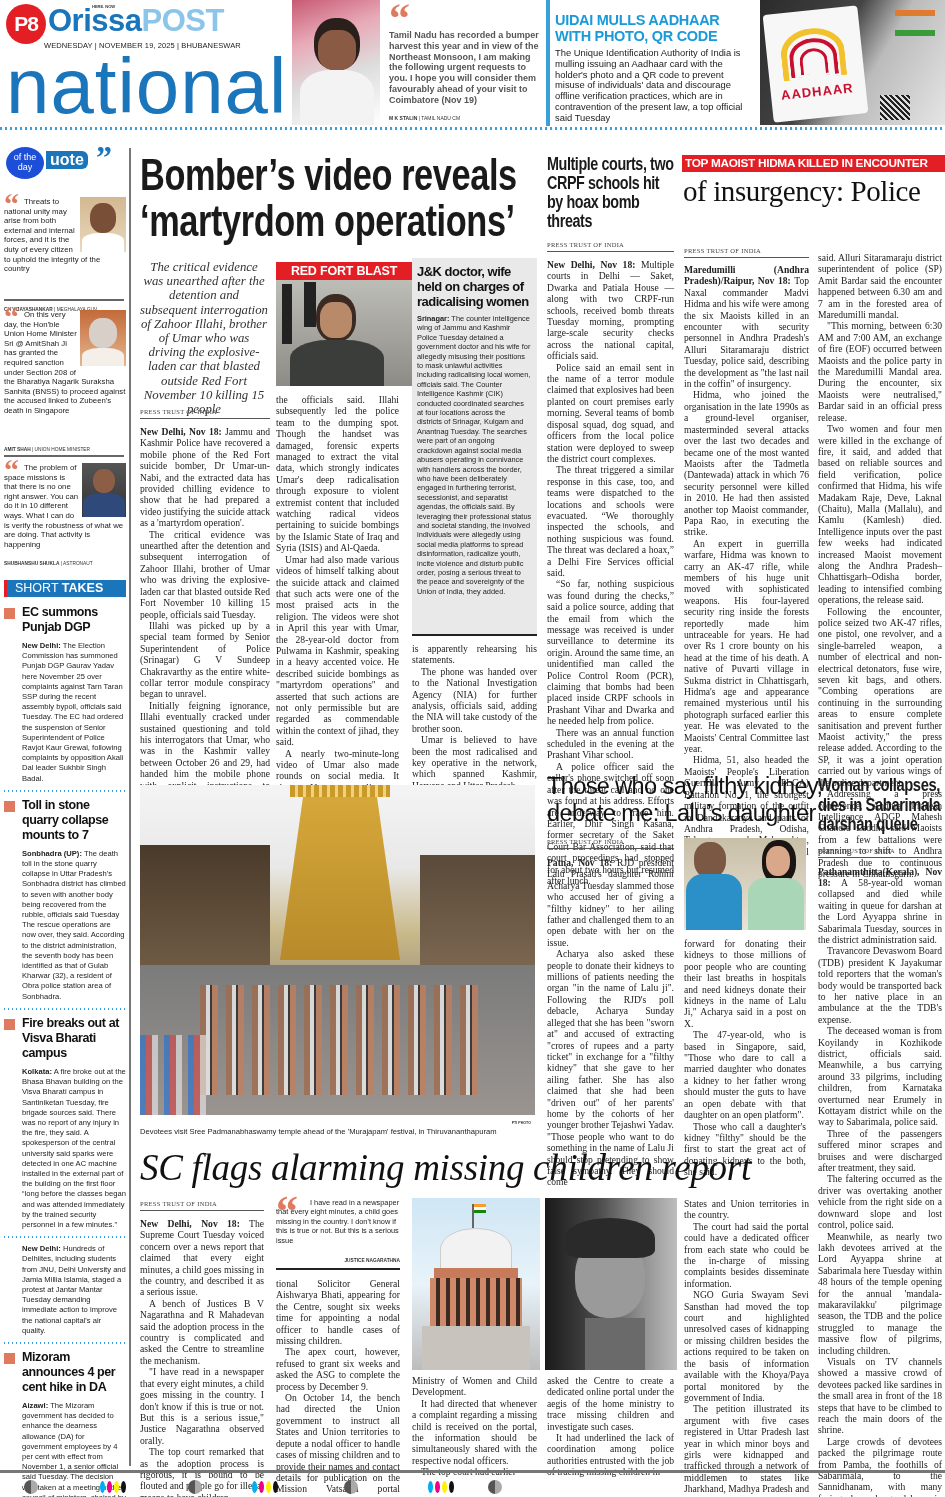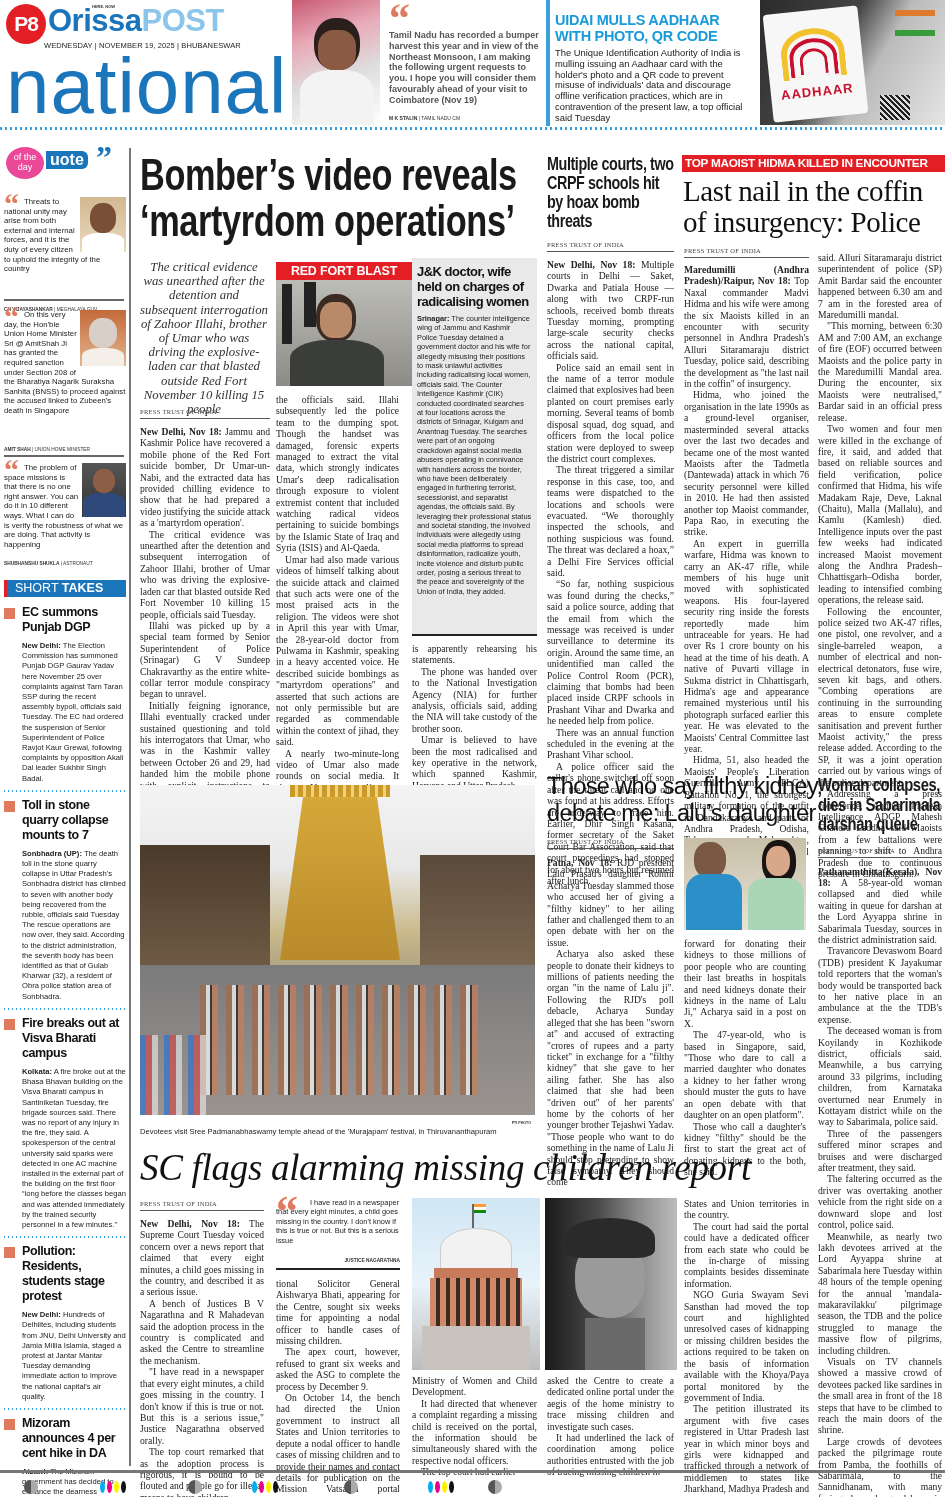--- a/index.html
+++ b/index.html
@@ -65,21 +65,21 @@
     <div class="sans" style="position:absolute;left:10px;top:74px;font-weight:bold;font-size:13px;color:#c8102e;letter-spacing:1px">AADHAAR</div>
   </div>
   <div style="position:absolute;left:135px;top:10px;width:40px;height:6px;background:#e07a2f"></div>
   <div style="position:absolute;left:135px;top:30px;width:40px;height:6px;background:#3a9b3a"></div>
   <div style="position:absolute;left:120px;top:95px;width:30px;height:25px;background:repeating-linear-gradient(45deg,#222 0 2px,#ddd 2px 4px)"></div>
 </div>
 
 <div class="abs dotline" style="left:0;top:127px;width:945px"></div>
 
 <div class="abs" style="left:0;top:145px;width:128px;height:420px">
-  <div style="position:absolute;left:6px;top:2px;width:38px;height:32px;border-radius:50%;background:#ec4899;color:#fff;text-align:center;font-family:'Liberation Sans',sans-serif;font-size:9px;line-height:10px;padding-top:5px">
+  <div style="position:absolute;left:6px;top:2px;width:38px;height:32px;border-radius:50%;background:#1d4ed8;color:#fff;text-align:center;font-family:'Liberation Sans',sans-serif;font-size:9px;line-height:10px;padding-top:5px">
     <div>of the</div>
     <div>day</div>
   </div>
   <div class="sans" style="position:absolute;left:46px;top:6px;background:#1b75bb;color:#fff;font-weight:bold;font-size:16px;line-height:18px;padding:0 4px;border-radius:0 6px 6px 0">uote</div>
   <div class="qmark" style="position:absolute;left:96px;top:-6px;font-size:32px;color:#1b75bb">”</div>
 
   <div style="position:absolute;left:4px;top:52px;width:122px;height:108px">
     <div class="qmark" style="position:absolute;left:0;top:-10px;font-size:30px">“</div>
     <div class="photo" style="position:absolute;left:76px;top:0;width:46px;height:55px;background:linear-gradient(180deg,#d3b892,#e9d9bc)">
       <div style="position:absolute;left:10px;top:6px;width:26px;height:30px;border-radius:45%;background:#7a4f38"></div>
@@ -131,21 +131,20 @@
     <div class="st-h">Toll in stone quarry collapse mounts to 7</div>
     <div class="stxt" style="margin:6px 0 0 18px"><b>Sonbhadra (UP):</b><span> The death toll in the stone quarry collapse in Uttar Pradesh's Sonbhadra district has climbed to seven with another body being recovered from the rubble, officials said Tuesday The rescue operations are now over, they said. According to the district administration, the seventh body has been identified as that of Gulab Kharwar (32), a resident of Obra police station area of Sonbhadra.</span></div>
   </div>
   <div class="sdots"></div>
   <div>
     <div class="st-h">Fire breaks out at Visva Bharati campus</div>
     <div class="stxt" style="margin:6px 0 0 18px"><b>Kolkata:</b><span> A fire broke out at the Bhasa Bhavan building on the Visva Bharati campus in Santiniketan Tuesday, fire brigade sources said. There was no report of any injury in the fire, they said. A spokesperson of the central university said sparks were detected in one AC machine installed in the external part of the building on the first floor “long before the classes began and was attended immediately by the trained security personnel in a few minutes.”</span></div>
   </div>
   <div class="sdots"></div>
   <div>
-    <div class="st-h">Pollution: Residents, students stage protest</div>
     <div class="stxt" style="margin:6px 0 0 18px"><b>New Delhi:</b><span> Hundreds of Delhiites, including students from JNU, Delhi University and Jamia Millia Islamia, staged a protest at Jantar Mantar Tuesday demanding immediate action to improve the national capital's air quality.</span></div>
   </div>
   <div class="sdots"></div>
   <div>
     <div class="st-h">Mizoram announces 4 per cent hike in DA</div>
     <div class="stxt" style="margin:6px 0 0 18px"><b>Aizawl:</b><span> The Mizoram government has decided to enhance the dearness allowance (DA) for government employees by 4 per cent with effect from November 1, a senior official said Tuesday. The decision was taken at a meeting of the council of ministers, chaired by Chief Minister Lalduhoma, he said.</span></div>
   </div>
 </div>
 <div class="abs" style="left:129px;top:148px;width:2px;height:1318px;background:#777"></div>
 
@@ -197,21 +196,20 @@
     <p>Police said an email sent in the name of a terror module claimed that explosives had been planted on court premises early morning. Several teams of bomb disposal squad, dog squad, and officers from the local police station were deployed to sweep the district court complexes.</p>
     <p>The threat triggered a similar response in this case, too, and teams were dispatched to the locations and schools were evacuated. “We thoroughly inspected the schools, and nothing suspicious was found. The threat was declared a hoax,” a Delhi Fire Services official said.</p>
     <p>“So far, nothing suspicious was found during the checks,” said a police source, adding that the email from which the message was received is under surveillance to determine its origin. Around the same time, an unidentified man called the Police Control Room (PCR), claiming that bombs had been placed inside CRPF schools in Prashant Vihar and Dwarka and he needed help from police.</p>
     <p>There was an annual function scheduled in the evening at the Prashant Vihar school.</p>
     <p>A police officer said the caller's phone switched off soon after the threat call and no one was found at his address. Efforts are underway to trace him. Earlier, Dhir Singh Kasana, former secretary of the Saket Court Bar Association, said that court proceedings had stopped for about two hours but resumed after lunch.</p>
   </div>
 </div>
 
 <div class="abs sans" style="left:682px;top:155px;width:308px;background:#e31e24;color:#fff;font-weight:bold;font-size:11.8px;line-height:17px;padding-left:3px;white-space:nowrap;letter-spacing:-.3px">TOP MAOIST HIDMA KILLED IN ENCOUNTER</div>
 <div class="abs serif" style="left:683px;top:176px;width:262px;font-size:29px;line-height:31px;color:#111;letter-spacing:-.4px">
-  <div>Last nail in the coffin</div>
   <div>of insurgency: Police</div>
 </div>
 <div class="abs src" style="left:684px;top:247px;width:125px">PRESS TRUST OF INDIA</div>
 <div class="abs body" style="left:684px;top:264px;width:125px">
   <p class="first"><b>Maredumilli (Andhra Pradesh)/Raipur, Nov 18:</b><span> Top Naxal commander Madvi Hidma and his wife were among the six Maoists killed in an encounter with security personnel in Andhra Pradesh's Alluri Sitaramaraju district Tuesday, police said, describing the development as "the last nail in the coffin" of insurgency.</span></p>
   <p>Hidma, who joined the organisation in the late 1990s as a ground-level organiser, masterminded several attacks over the last two decades and became one of the most wanted Maoists after the Tadmetla (Dantewada) attack in which 76 security personnel were killed in 2010. He had then assisted another top Maoist commander, Papa Rao, in executing the strike.</p>
   <p>An expert in guerrilla warfare, Hidma was known to carry an AK-47 rifle, while members of his huge unit moved with sophisticated weapons. His four-layered security ring inside the forests reportedly made him untraceable for years. He had over Rs 1 crore bounty on his head at the time of his death. A native of Puvarti village in Sukma district in Chhattisgarh, Hidma's age and appearance remained mysterious until his photograph surfaced earlier this year. He was elevated to the Maoists' Central Committee last year.</p>
   <p>Hidma, 51, also headed the Maoists' People's Liberation Guerrilla Army (PLGA) Battalion No. 1, the strongest military formation of the outfit in Dandakaranya and parts of Andhra Pradesh, Odisha, Telangana, and Maharashtra, apart from Bastar, for several years, Chhattisgarh officials</p>
 </div>
 <div class="abs body" style="left:818px;top:252px;width:124px">

